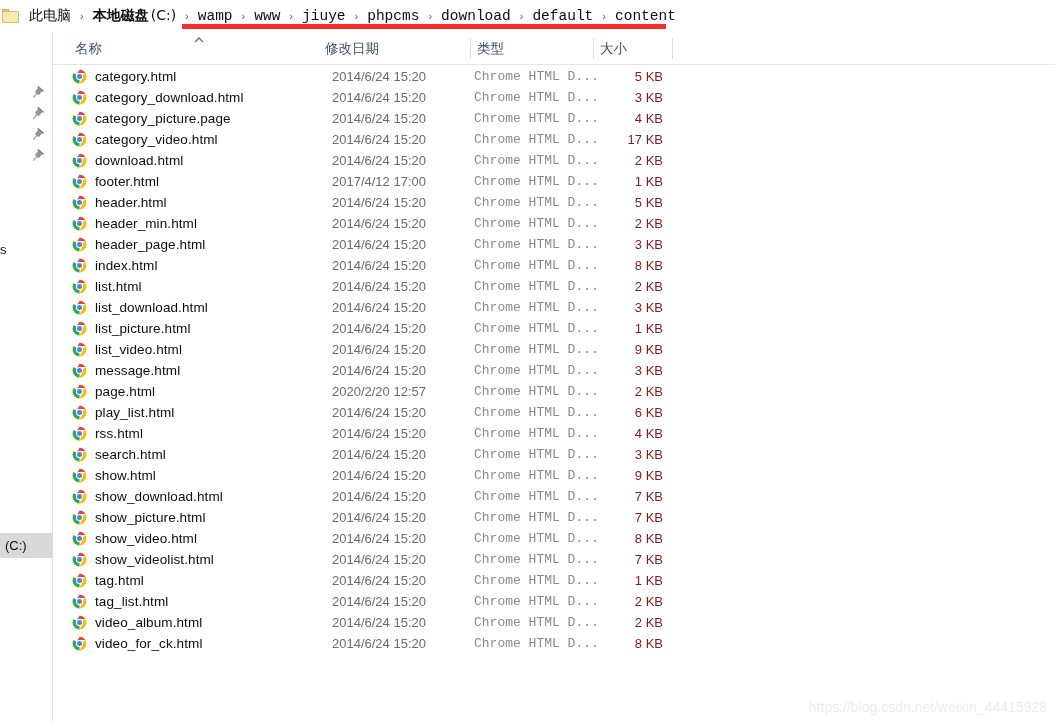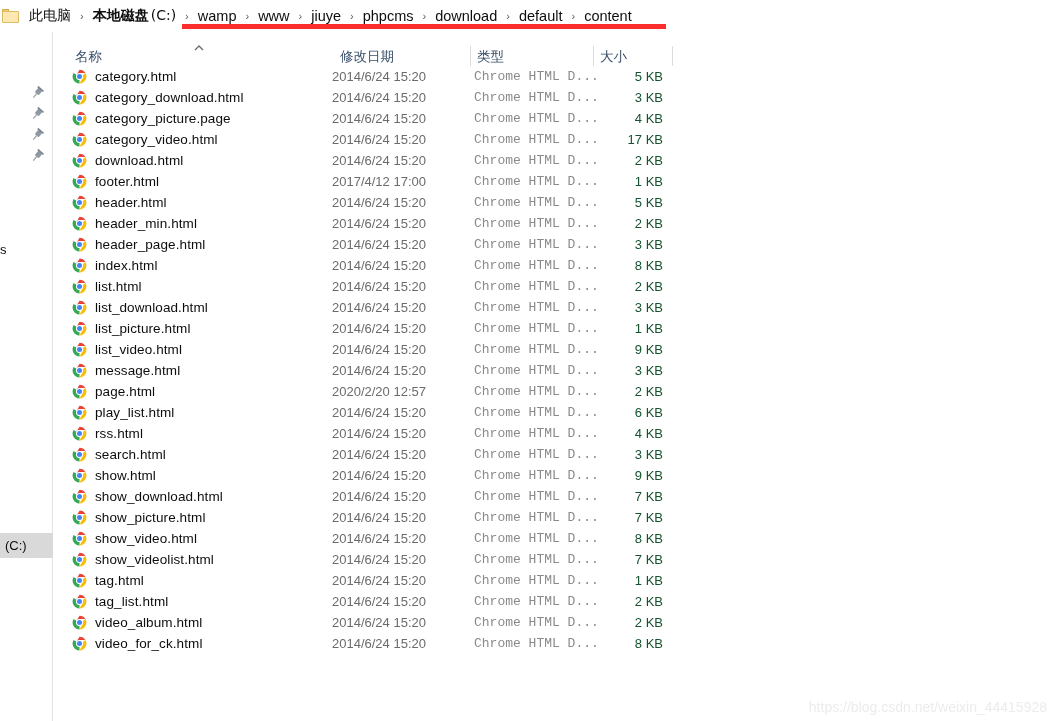--- a/index.html
+++ b/index.html
@@ -43,20 +43,21 @@
     background: #fce8b0;
     border: 1px solid #dfbb63;
     border-radius: 1px;
   }
   .crumb {
     font-size: 14.5px;
     color: #0d0d0d;
     white-space: nowrap;
     padding: 1px 2px;
     cursor: default;
+    font-family: Liberation Mono, monospace;
   }
   .crumb.cn { font-family: "DejaVu Sans", "Liberation Sans", sans-serif; font-size: 14px; }
   .crumb.bold { font-weight: bold; }
   .sep {
     color: #5a5a5a;
     font-size: 11px;
     margin: 0 7px;
     user-select: none;
   }
   .crumb-drive { display: inline-flex; align-items: baseline; }
@@ -103,21 +104,20 @@
     padding-left: 5px; white-space: nowrap;
   }
 
   
   #colhead {
     position: absolute;
     left: 53px; top: 32px;
     width: 1002px; height: 33px;
     background: #ffffff;
     border-bottom: 1px solid #e5e5e5;
-    margin-top: 8px;
   }
   .col-cell {
     position: absolute;
     top: 0; height: 33px;
     display: flex; align-items: center;
     font-family: "DejaVu Sans", "Liberation Sans", sans-serif;
     font-size: 13.5px;
     color: #39506b;
     cursor: default;
     white-space: nowrap;
@@ -177,21 +177,21 @@
     color: #8a8a8a;
     white-space: nowrap;
     font-family: Liberation Mono, monospace;
   }
   .cell-size {
     position: absolute;
     left: 490px;
     width: 120px;
     text-align: right;
     font-size: 13px;
-    color: #14532d;
+    color: #7f1d1d;
     white-space: nowrap;
   }
 
   
   #watermark {
     position: absolute;
     right: 8px; bottom: 6px;
     font-size: 14px;
     color: #ececec;
     white-space: nowrap;
@@ -276,21 +276,21 @@
     <div class="side-sel" style="top:501px;">
       <span>(C:)</span>
     </div>
   </div>
 
   <div id="colhead">
     <svg id="sort-caret" viewBox="0 0 12 10">
       <path d="M2 7 L6 3 L10 7" fill="none" stroke="#6e6e6e" stroke-width="1.4"></path>
     </svg>
   <div class="col-cell" style="left: 22px;">名称</div>
-      <div class="col-cell" style="left: 287px; text-align: right;">修改日期</div>
+      <div class="col-cell" style="left: 272px; text-align: right;">修改日期</div>
       <div class="col-cell" style="left: 424px;">类型</div>
       <div class="col-cell" style="left: 547px;">大小</div>
       <div class="col-div" style="left: 417px;"></div>
       <div class="col-div" style="left: 540px;"></div>
       <div class="col-div" style="left: 619px;"></div>
     </div>
 
   <div id="filelist">
       <div class="row">
         <div class="cell-name">

